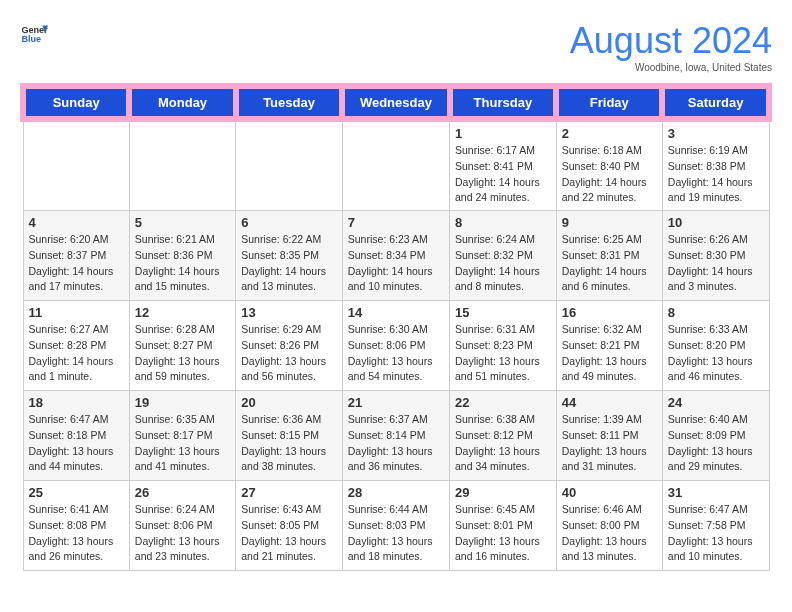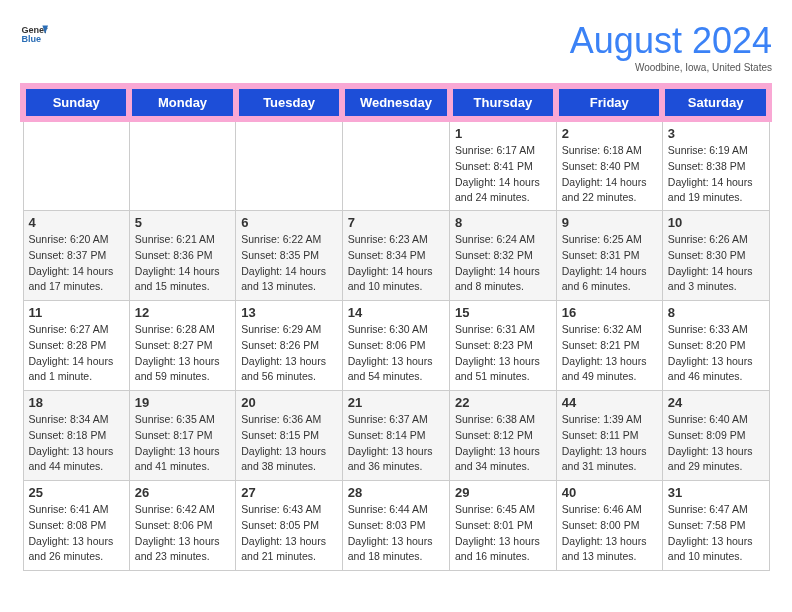--- a/index.html
+++ b/index.html
@@ -231,21 +231,21 @@
           <span class="day-number">8</span>
           <div class="cell-content">Sunrise: 6:33 AM
 Sunset: 8:20 PM
 Daylight: 13 hours
 and 46 minutes.</div>
         </td>
       </tr>
       <tr>
         <td>
           <span class="day-number">18</span>
-          <div class="cell-content">Sunrise: 8:34 AM
+          <div class="cell-content">Sunrise: 6:47 AM
 Sunset: 8:18 PM
 Daylight: 13 hours
 and 44 minutes.</div>
         </td>
         <td>
           <span class="day-number">19</span>
           <div class="cell-content">Sunrise: 6:35 AM
 Sunset: 8:17 PM
 Daylight: 13 hours
 and 41 minutes.</div>
@@ -289,21 +289,21 @@
       <tr>
         <td>
           <span class="day-number">25</span>
           <div class="cell-content">Sunrise: 6:41 AM
 Sunset: 8:08 PM
 Daylight: 13 hours
 and 26 minutes.</div>
         </td>
         <td>
           <span class="day-number">26</span>
-          <div class="cell-content">Sunrise: 6:42 AM
+          <div class="cell-content">Sunrise: 6:24 AM
 Sunset: 8:06 PM
 Daylight: 13 hours
 and 23 minutes.</div>
         </td>
         <td>
           <span class="day-number">27</span>
           <div class="cell-content">Sunrise: 6:43 AM
 Sunset: 8:05 PM
 Daylight: 13 hours
 and 21 minutes.</div>

